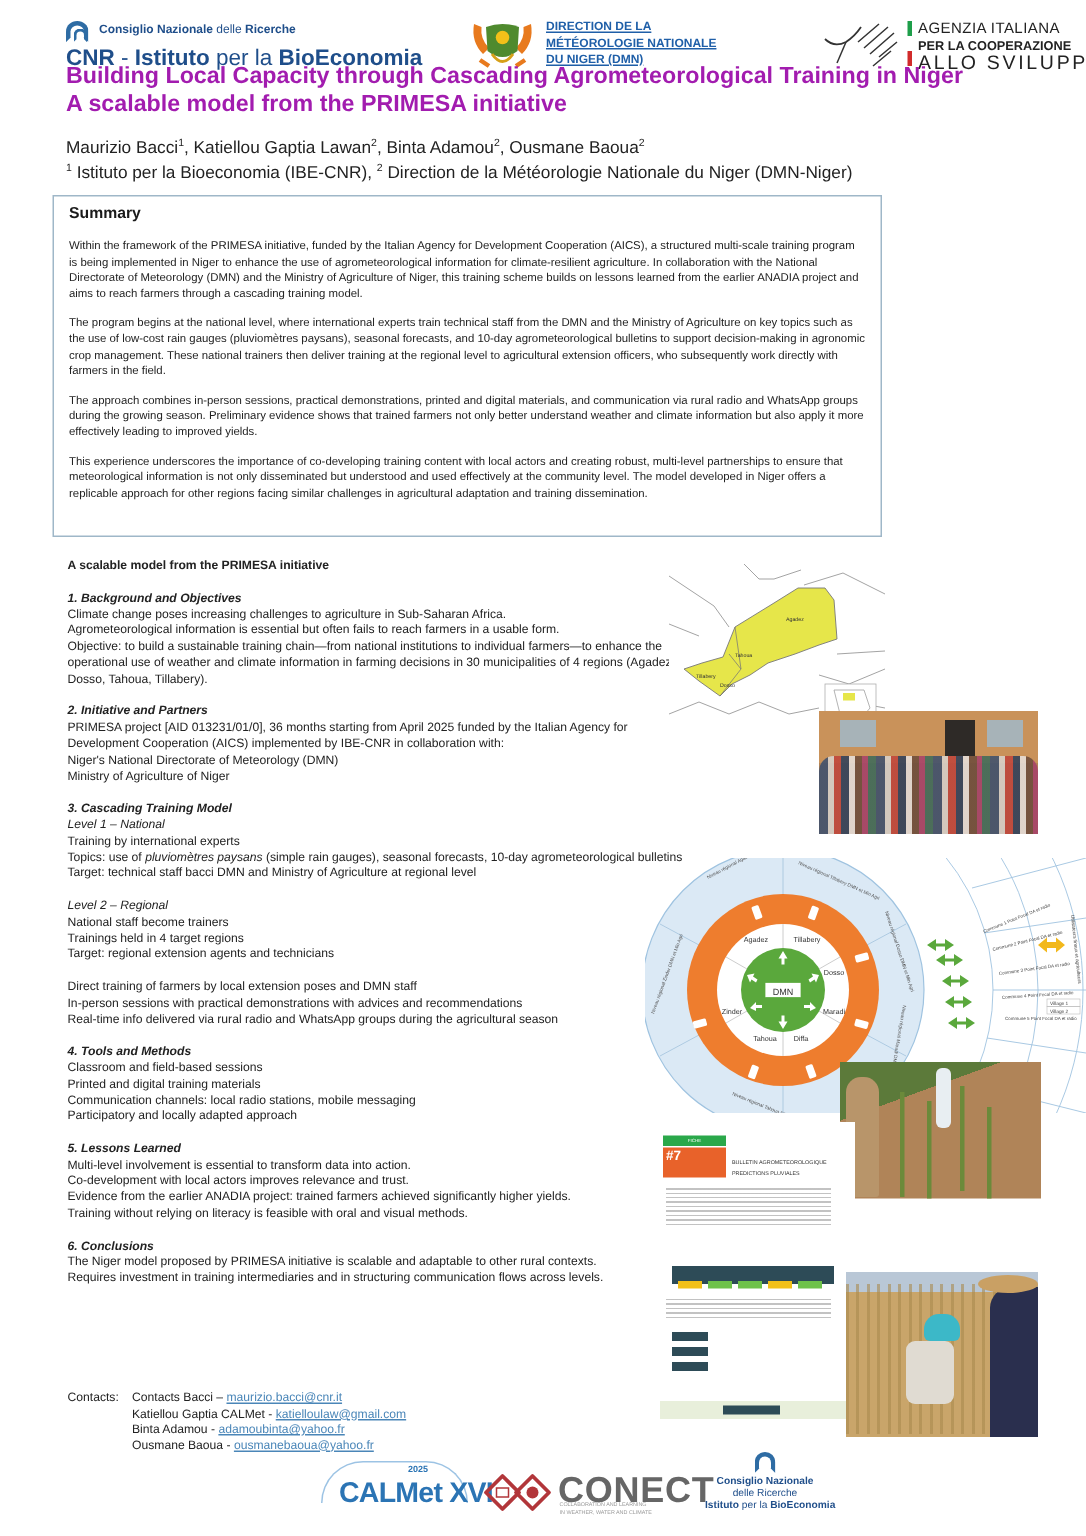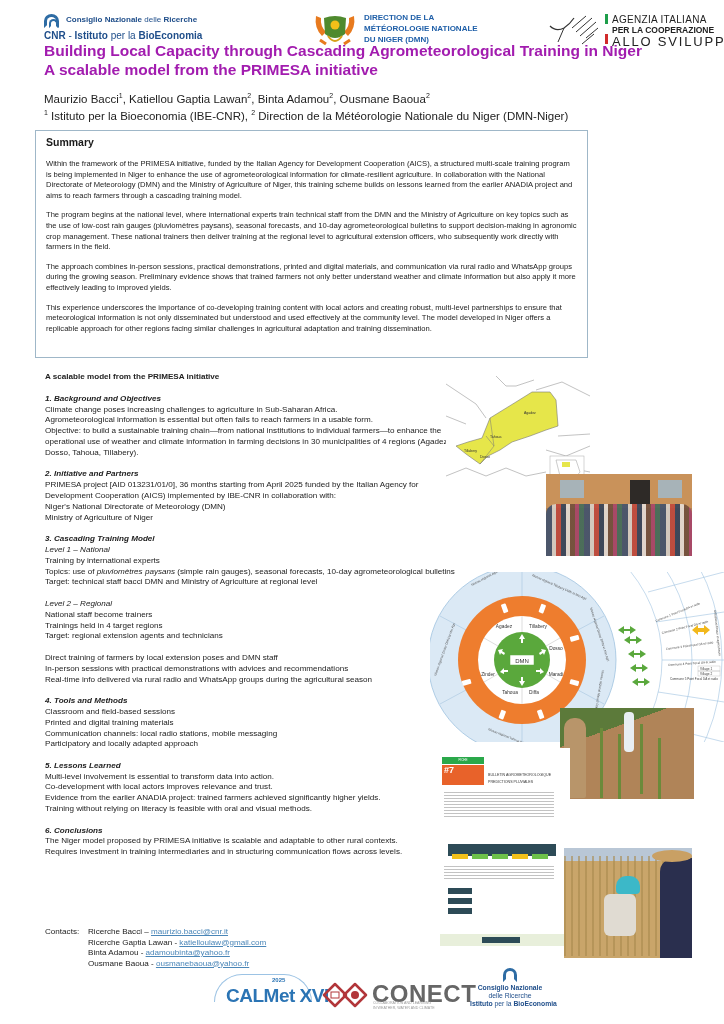--- a/index.html
+++ b/index.html
@@ -4,26 +4,26 @@
 <style>
   * { box-sizing: border-box; margin: 0; padding: 0; }
   html, body { width: 724px; height: 1024px; background: #ffffff; overflow: hidden; }
   body { position: relative; font-family: "Liberation Sans", sans-serif; color: #1a1a1a; }
 
   
   .logo-cnr { position: absolute; left: 44px; top: 14px; width: 190px; height: 30px; }
   .logo-cnr .mark { position: absolute; left: 0; top: 0; width: 15px; height: 14px; border: 3px solid #2e6ca4; border-bottom-color: transparent; border-radius: 50% 50% 0 0; }
   .logo-cnr .mark::after { content: ""; position: absolute; left: 2px; top: 2px; width: 5px; height: 5px; border: 2px solid #2e6ca4; border-bottom-color: transparent; border-radius: 50% 50% 0 0; }
   .logo-cnr .l1 { position: absolute; left: 22px; top: 1px; font-size: 8px; color: #1f4e8a; white-space: nowrap; }
-  .logo-cnr .l2 { position: absolute; left: 0; top: 16px; font-size: 10px; color: #1f4e8a; white-space: nowrap; }
+  .logo-cnr .l2 { position: absolute; left: 0; top: 16px; font-size: 15px; color: #1f4e8a; white-space: nowrap; }
   .logo-cnr b { font-weight: bold; }
 
   .logo-dmn { position: absolute; left: 312px; top: 10px; width: 200px; height: 40px; }
   .dmn-emblem { position: absolute; left: 0; top: 0; width: 46px; height: 38px; }
-  .logo-dmn .txt { position: absolute; left: 52px; top: 2px; font-size: 8px; line-height: 11px; font-weight: bold; color: #1f5fa8; }
+  .logo-dmn .txt { position: absolute; left: 52px; top: 2px; font-size: 8px; line-height: 11px; font-weight: bold; color: #1f5fa8; text-decoration: underline; }
 
   .logo-aics { position: absolute; left: 548px; top: 12px; width: 170px; height: 34px; }
   .logo-aics svg { position: absolute; left: 0; top: 2px; }
   .aics-flag { position: absolute; left: 57px; top: 2px; width: 3px; height: 30px; background: linear-gradient(#1e9e4a 0 33%, #ffffff 33% 66%, #d12b2b 66%); }
   .logo-aics .t1 { position: absolute; left: 64px; top: 2px; font-size: 10px; letter-spacing: 0.3px; color: #222; white-space: nowrap; }
   .logo-aics .t2 { position: absolute; left: 64px; top: 13px; font-size: 8.5px; font-weight: bold; color: #222; white-space: nowrap; }
   .logo-aics .t3 { position: absolute; left: 64px; top: 22px; font-size: 13px; letter-spacing: 1.8px; color: #222; white-space: nowrap; }
 
   
   .title { position: absolute; left: 44px; top: 41px; font-size: 15.5px; line-height: 19px; font-weight: bold; color: #a21caf; }
@@ -210,22 +210,22 @@
   <div class="sec">
     <div class="sec-title">6. Conclusions</div>
     <div>The Niger model proposed by PRIMESA initiative is scalable and adaptable to other rural contexts.</div>
     <div>Requires investment in training intermediaries and in structuring communication flows across levels.</div>
   </div>
 </div>
 
 <div class="contacts">
   <div class="lbl">Contacts:</div>
   <div class="list">
-    <div><span>Ricerche Bacci – </span><a>maurizio.bacci@cnr.it</a></div>
-    <div><span>Ricerche Gaptia Lawan -  </span><a>katielloulaw@gmail.com</a></div>
+    <div><span>Contacts Bacci – </span><a>maurizio.bacci@cnr.it</a></div>
+    <div><span>Katiellou Gaptia CALMet -  </span><a>katielloulaw@gmail.com</a></div>
     <div><span>Binta Adamou -  </span><a>adamoubinta@yahoo.fr</a></div>
     <div><span>Ousmane Baoua - </span><a>ousmanebaoua@yahoo.fr</a></div>
   </div>
 </div>
 
 <div class="map">
   <svg width="144" height="110" viewBox="0 0 144 110">
     <g stroke="#999" stroke-width="0.6" fill="none">
       <path d="M0 8 L30 28 L40 42 M0 40 L20 48 M50 0 L60 10 L70 10 L88 4 M90 14 L116 6 L144 20 M112 60 L144 58 M100 74 L120 80 L144 70 M0 100 L20 92 L40 100 L60 92 L80 100 L100 96 M112 90 L144 96"></path>
     </g>

